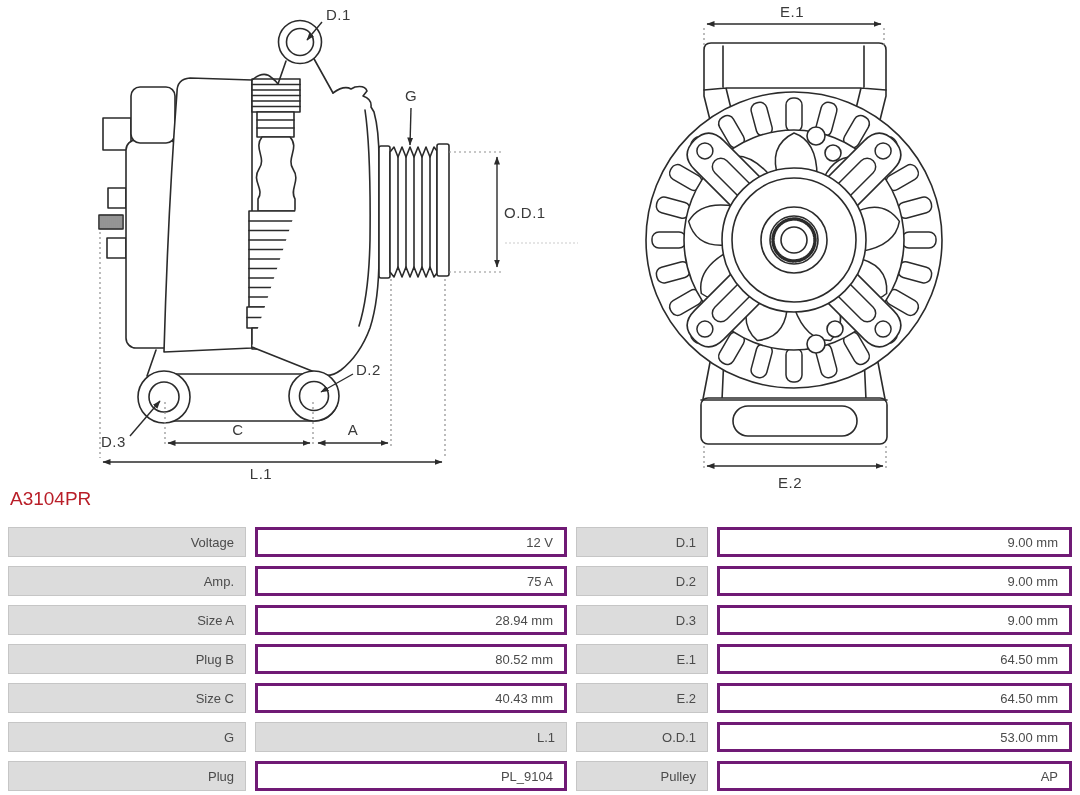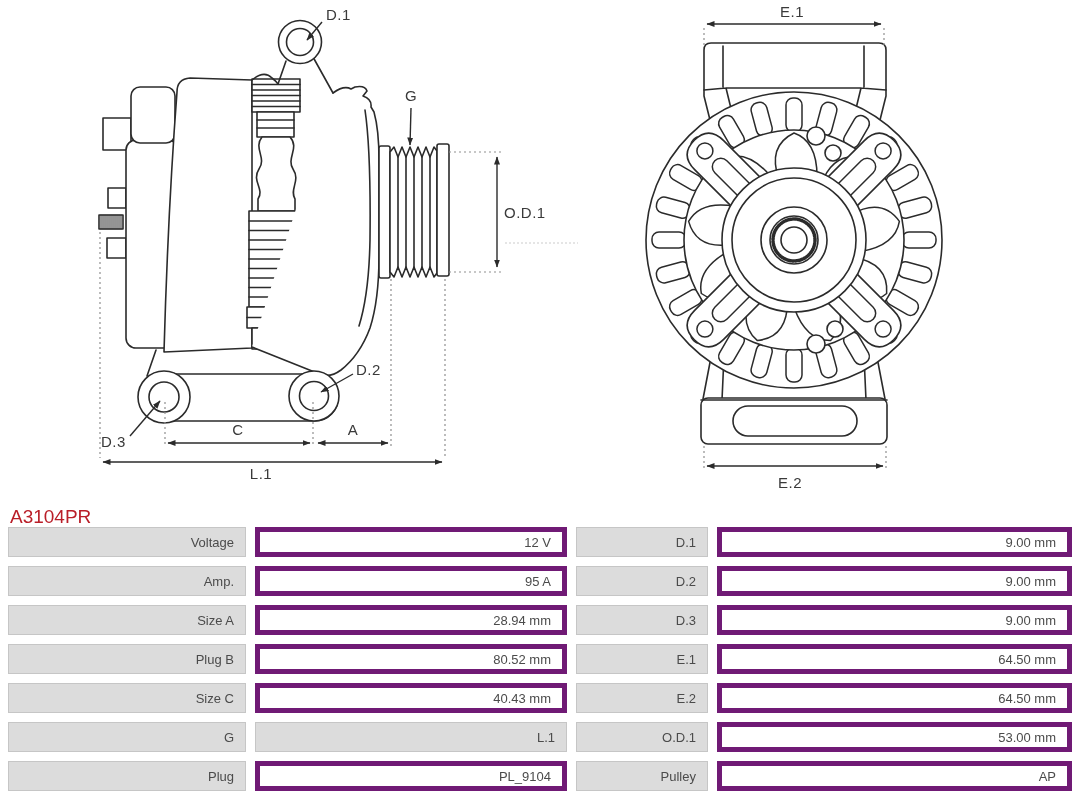--- a/index.html
+++ b/index.html
@@ -1,25 +1,25 @@
 <!DOCTYPE html>
 <html><head>
 <meta charset="utf-8">
 <style>
   html,body{margin:0;padding:0;background:#fff;}
   body{width:1080px;height:795px;position:relative;font-family:"Liberation Sans",sans-serif;overflow:hidden;}
   .stage{position:absolute;left:0;top:0;width:1080px;height:495px;}
   svg text{font-family:"Liberation Sans",sans-serif;font-size:15px;fill:#3a3a3a;letter-spacing:.5px;}
-  .part-no{position:absolute;left:10px;top:506px;font-size:19px;line-height:22px;color:#b91e28;}
+  .part-no{position:absolute;left:10px;top:488px;font-size:19px;line-height:22px;color:#b91e28;}
   .spec{position:absolute;left:8px;top:527px;width:1064px;display:grid;
         grid-template-columns:238px 312px 132px 1fr;gap:9px;grid-auto-rows:30px;}
   .cell{display:flex;align-items:center;justify-content:flex-end;
         padding-right:11px;font-size:13px;color:#4b4b4b;box-sizing:border-box;}
   .lab{background:#dcdcdc;border:1px solid #c6c6c6;}
-  .val{background:#ffffff;border:5px solid #701a75;}
+  .val{background:#ffffff;border:3px solid #701a75;}
 </style>
 </head>
 <body>
 
 <div class="stage">
 <svg width="1080" height="495" viewBox="0 0 1080 495">
   <defs>
     <marker id="ah" markerWidth="10" markerHeight="8" refX="7.5" refY="3" orient="auto-start-reverse" markerUnits="userSpaceOnUse">
       <path d="M0,0 L8,3 L0,6 Z" fill="#2b2b2b"></path>
     </marker>
@@ -201,21 +201,21 @@
 
 <div class="part-no">A3104PR</div>
 
 <div class="spec">
   <div class="cell lab">Voltage</div>
   <div class="cell val">12 V</div>
   <div class="cell lab">D.1</div>
   <div class="cell val">9.00 mm</div>
 
   <div class="cell lab">Amp.</div>
-  <div class="cell val">95 A</div>
+  <div class="cell val">75 A</div>
   <div class="cell lab">D.2</div>
   <div class="cell val">9.00 mm</div>
 
   <div class="cell lab">Size A</div>
   <div class="cell val">28.94 mm</div>
   <div class="cell lab">D.3</div>
   <div class="cell val">9.00 mm</div>
 
   <div class="cell lab">Plug B</div>
   <div class="cell val">80.52 mm</div>

